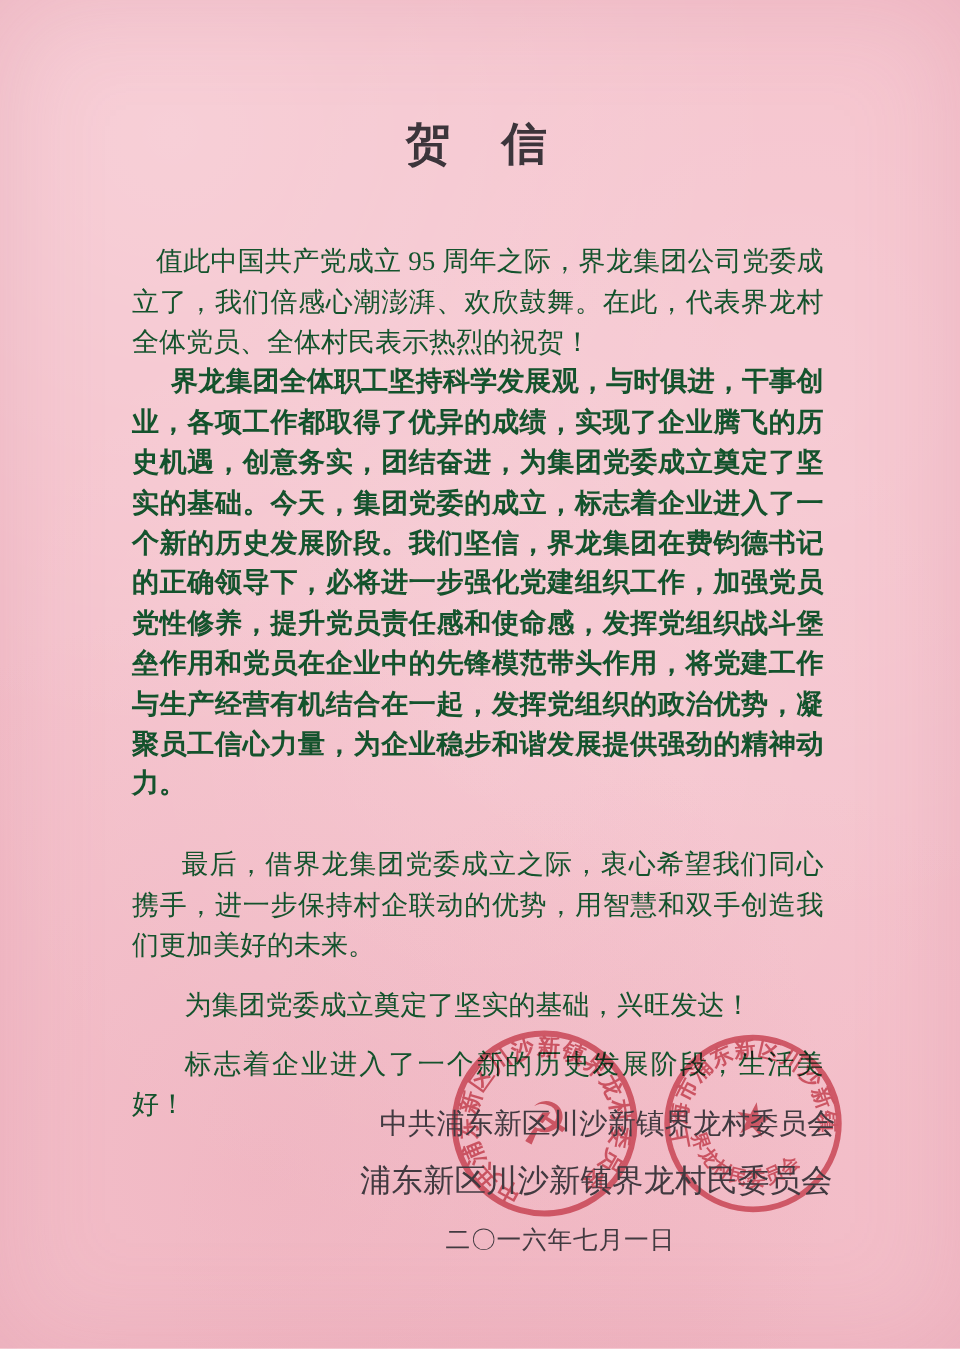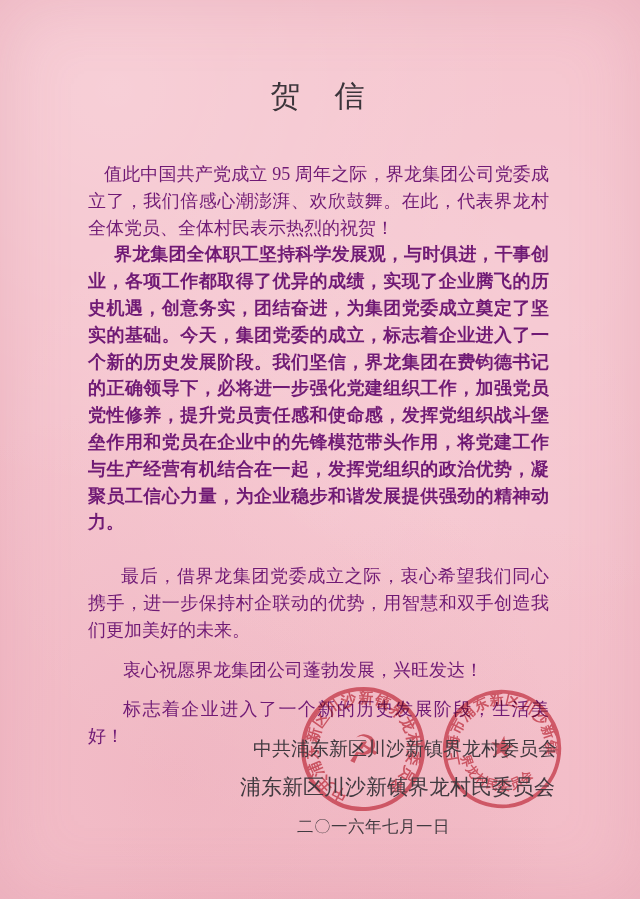--- a/index.html
+++ b/index.html
@@ -22,30 +22,30 @@
     position: absolute; inset: 0;
     box-shadow: inset 0 0 70px rgba(205,115,135,.22);
   }
   .letter {
     position: absolute; left: 88px; top: 0; width: 461px;
   }
   .title {
     margin: 76px 0 0 0;
     text-align: center;
     font-size: 30px;
-    font-weight: 400;
+    font-weight: 700;
     letter-spacing: 2px;
     color: #3c353b;
   }
   .para {
     margin: 0;
     font-size: 18px;
     line-height: 26.8px;
     text-align: justify;
-    color: #701a75;
+    color: #14532d;
   }
   .p1 { margin-top: 44px; text-indent: 16px; }
   .p2 { text-indent: 26px; font-weight: bold; }
   .p3 { margin-top: 27px; text-indent: 33px; }
   .p4 { margin-top: 13px; text-indent: 35px; }
   .p5 { margin-top: 13px; text-indent: 35px; }
 
   .stamp {
     position: absolute;
     mix-blend-mode: multiply;
@@ -72,21 +72,21 @@
 </head>
 <body>
 
 <div class="page">
 
   <div class="letter">
     <h1 class="title">贺　信</h1>
     <p class="para p1">值此中国共产党成立 95 周年之际，界龙集团公司党委成立了，我们倍感心潮澎湃、欢欣鼓舞。在此，代表界龙村全体党员、全体村民表示热烈的祝贺！</p>
     <p class="para p2">界龙集团全体职工坚持科学发展观，与时俱进，干事创业，各项工作都取得了优异的成绩，实现了企业腾飞的历史机遇，创意务实，团结奋进，为集团党委成立奠定了坚实的基础。今天，集团党委的成立，标志着企业进入了一个新的历史发展阶段。我们坚信，界龙集团在费钧德书记的正确领导下，必将进一步强化党建组织工作，加强党员党性修养，提升党员责任感和使命感，发挥党组织战斗堡垒作用和党员在企业中的先锋模范带头作用，将党建工作与生产经营有机结合在一起，发挥党组织的政治优势，凝聚员工信心力量，为企业稳步和谐发展提供强劲的精神动力。</p>
     <p class="para p3">最后，借界龙集团党委成立之际，衷心希望我们同心携手，进一步保持村企联动的优势，用智慧和双手创造我们更加美好的未来。</p>
-    <p class="para p4">衷心祝愿界龙集团公司蓬勃发展，兴旺发达！</p>
+    <p class="para p4">为集团党委成立奠定了坚实的基础，兴旺发达！</p>
     <p class="para p5">标志着企业进入了一个新的历史发展阶段，生活美好！</p>
   </div>
 
   <svg class="stamp stamp-left" viewBox="0 0 130 130">
     <defs>
       <path id="arcL" d="M 45.56 106.69 A 46 46 0 1 1 84.44 106.69"></path>
     </defs>
     <circle class="seal-ring" cx="65" cy="65" r="60"></circle>
     <text class="seal-symbol" x="65" y="65" font-size="38" text-anchor="middle" dominant-baseline="central">☭</text>
     <text class="seal-text">

